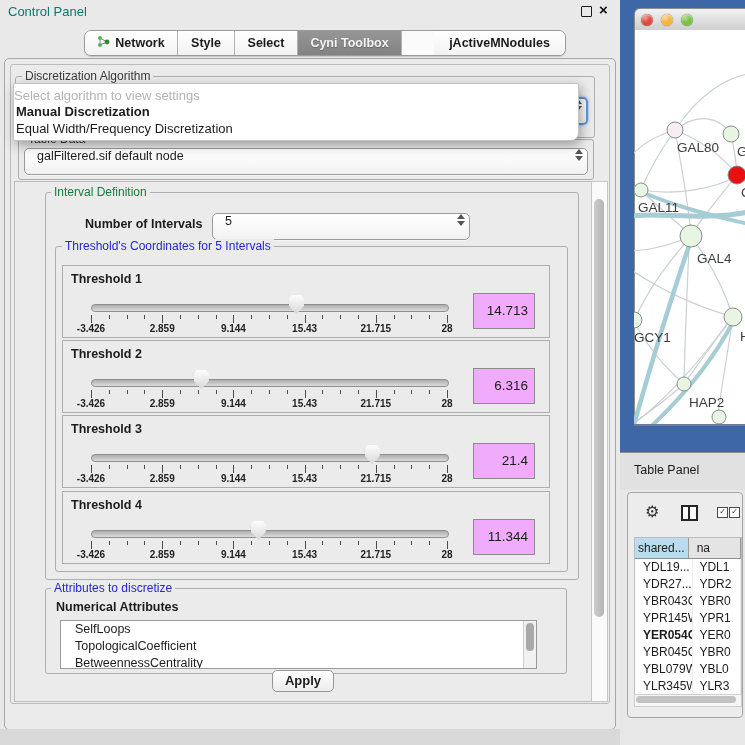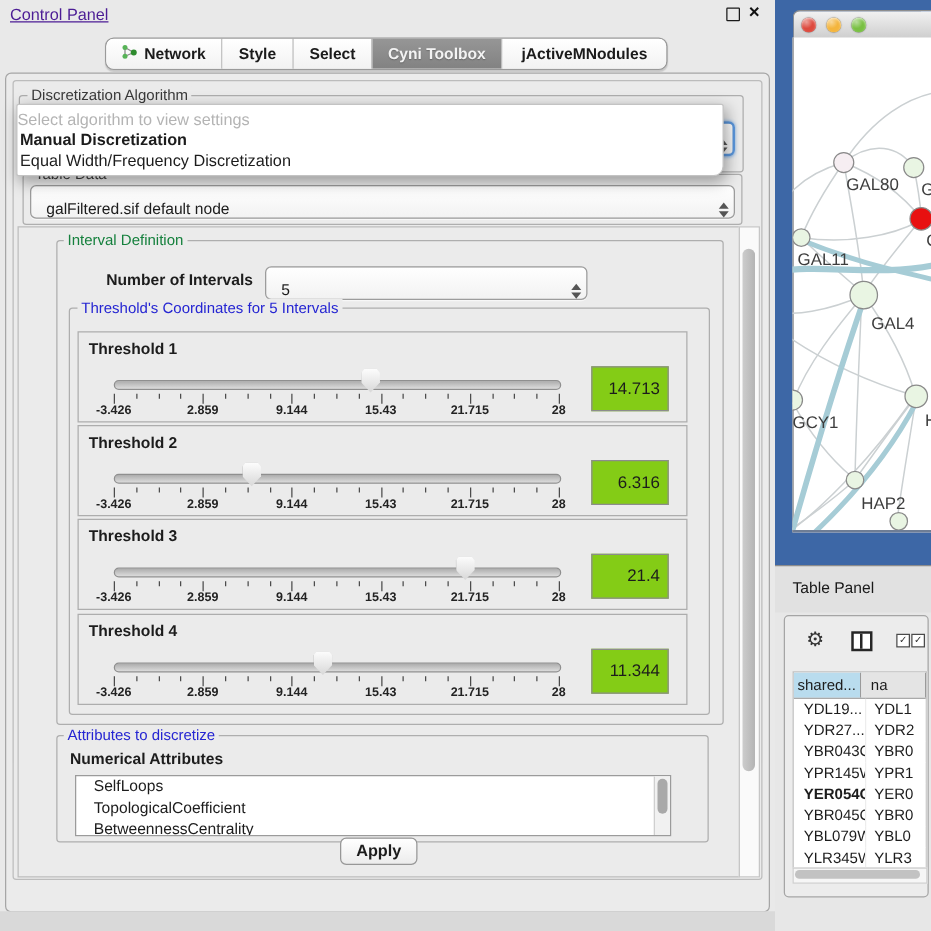--- a/index.html
+++ b/index.html
@@ -2,36 +2,36 @@
 <html><head>
 <meta charset="utf-8">
 <style>
   html,body{margin:0;padding:0;}
   #app{position:relative;width:745px;height:745px;background:#e9e9e9;
        font-family:"Liberation Sans","DejaVu Sans",sans-serif;font-size:12px;color:#1c1c1c;
        overflow:hidden;-webkit-font-smoothing:antialiased;}
   .abs{position:absolute;}
   
   .titlebar{left:0;top:0;width:620px;height:22px;background:#e9e9e9;}
-  .titlebar .t{position:absolute;left:8px;top:4px;font-size:13px;color:#4c1d95;text-decoration:underline;}
+  .titlebar .t{position:absolute;left:8px;top:4px;font-size:13px;color:#0f766e;}
   .float-ic{position:absolute;left:581px;top:6px;width:9px;height:9px;border:1.5px solid #1a1a1a;border-radius:1px;}
   .close-ic{position:absolute;left:599px;top:1px;font-size:15px;font-weight:900;color:#111;}
   .seg-group{display:flex;border:1px solid #9a9a9a;border-radius:7px;overflow:hidden;height:24px;
              background:#fbfbfb;box-shadow:0 1px 1px rgba(0,0,0,.15);}
   .seg{display:flex;align-items:center;justify-content:center;gap:5px;font-size:12.5px;font-weight:700;
        color:#1b1b1b;background:linear-gradient(180deg,#ffffff,#f2f2f2);border-right:1px solid #b3b3b3;}
-  .seg:last-child{border-right:none;}
+  .seg:last-child{border-right:none;margin-left:32px;}
   .seg.sel{background:linear-gradient(180deg,#969696,#828282);color:#f3f3f3;text-shadow:0 1px 1px rgba(0,0,0,.25);}
   .outer-box{left:4px;top:58px;width:610px;height:670px;border:1px solid #a6a6a6;border-radius:5px;background:#ebebeb;}
   .inner-box{left:10px;top:64px;width:598px;height:638px;border:1px solid #bcbcbc;border-radius:3px;background:#ebebeb;}
   .group{border:1px solid #aeaeae;border-radius:3px;}
   .gtitle{position:absolute;font-size:12px;background:#ebebeb;padding:0 3px;white-space:nowrap;}
   .green{color:#15803d;}  .blue{color:#2525d2;}  .gray{color:#3a3a3a;}
   .combo{background:linear-gradient(180deg,#ffffff,#f2f2f2);border:1px solid #9c9c9c;border-radius:5px;
-         display:flex;align-items:flex-end;box-shadow:0 1px 0 rgba(255,255,255,.6);}
+         display:flex;align-items:flex-start;box-shadow:0 1px 0 rgba(255,255,255,.6);}
   .combo .val{padding-left:12px;font-size:12.5px;flex:1;}
   .stepper{width:16px;display:flex;flex-direction:column;align-items:center;justify-content:center;gap:2px;}
   .tri-up{width:0;height:0;border-left:4px solid transparent;border-right:4px solid transparent;border-bottom:5px solid #555;}
   .tri-dn{width:0;height:0;border-left:4px solid transparent;border-right:4px solid transparent;border-top:5px solid #555;}
   .focusring{border:2px solid #5b97dd;box-shadow:0 0 3px #74a9e4;}
   
   .popup{left:13px;top:83px;width:564px;height:56px;background:#ffffff;border:1px solid #c3c3c3;
          border-radius:2px 2px 8px 2px;box-shadow:2px 4px 12px rgba(0,0,0,.35);z-index:30;}
   .popup .prompt{position:absolute;left:0;top:4px;width:100%;color:#b4b4b4;font-size:13px;}
   .popup .opt{position:absolute;left:2px;font-size:13px;white-space:nowrap;}
@@ -44,21 +44,21 @@
   .thr-track{position:absolute;left:28px;top:38px;width:356px;height:6px;border:1px solid #8f8f8f;border-radius:4px;
              background:linear-gradient(180deg,#adadad,#dcdcdc);}
   .thr-thumb{position:absolute;top:29px;width:15px;height:19px;
              background:linear-gradient(180deg,#fdfdfd,#d8d8d8);
              clip-path:polygon(18% 0,82% 0,100% 18%,100% 58%,50% 100%,0 58%,0 18%);
              filter:drop-shadow(0 0 1px #777);}
   .tickrow{position:absolute;left:28px;top:49px;width:356px;height:9px;}
   .tick{position:absolute;top:0;width:1px;background:#4c4c4c;}
   .ticklabels{position:absolute;left:28px;top:57px;width:356px;height:12px;}
   .ticklabel{position:absolute;transform:translateX(-50%);font-size:10px;font-weight:700;color:#222;white-space:nowrap;}
-  .thr-value{position:absolute;left:410px;top:27px;width:54px;height:34px;background:#84cc16;border:1px solid #8c8c8c;
+  .thr-value{position:absolute;left:410px;top:27px;width:54px;height:34px;background:#f0abfc;border:1px solid #8c8c8c;
              font-size:13.5px;text-align:right;line-height:34px;padding-right:6px;}
   
   .listbox{background:#fff;border:1px solid #9b9b9b;overflow:hidden;}
   .listitem{height:17px;line-height:17px;padding-left:14px;font-size:12.5px;white-space:nowrap;}
   .btn{background:linear-gradient(180deg,#ffffff,#ececec);border:1px solid #979797;border-radius:5px;
        font-size:13px;text-align:center;}
   
   .desktop{left:620px;top:0;width:125px;height:452px;background:#3d67a6;}
   .macbar{left:634px;top:8px;width:111px;height:22px;background:linear-gradient(180deg,#f2f2f2,#cdcdcd);
           border:1px solid #8e8e8e;border-bottom:1px solid #9a9a9a;border-radius:6px 0 0 0;}

